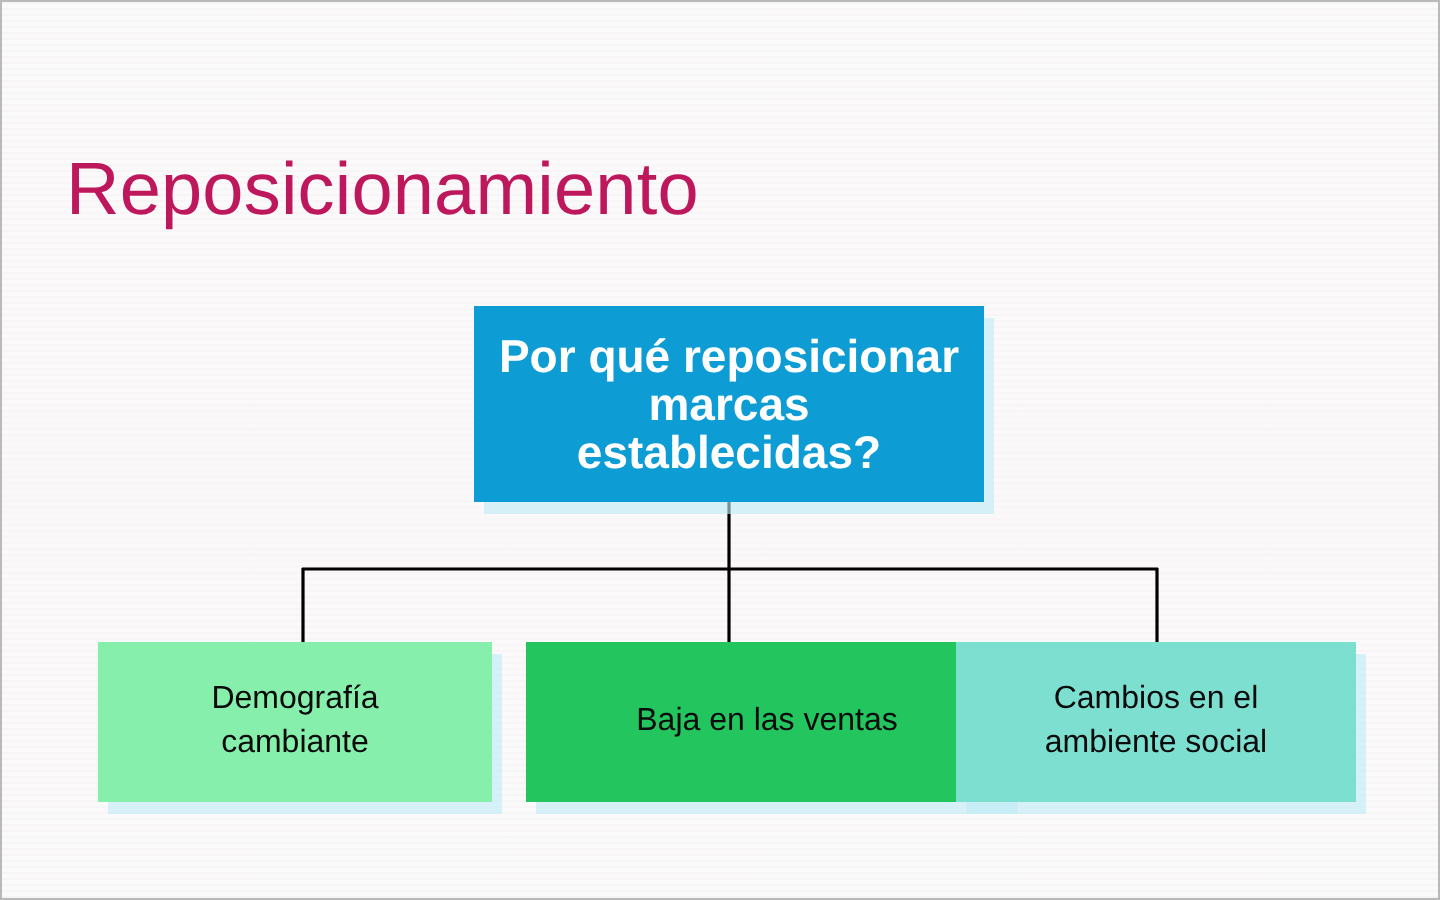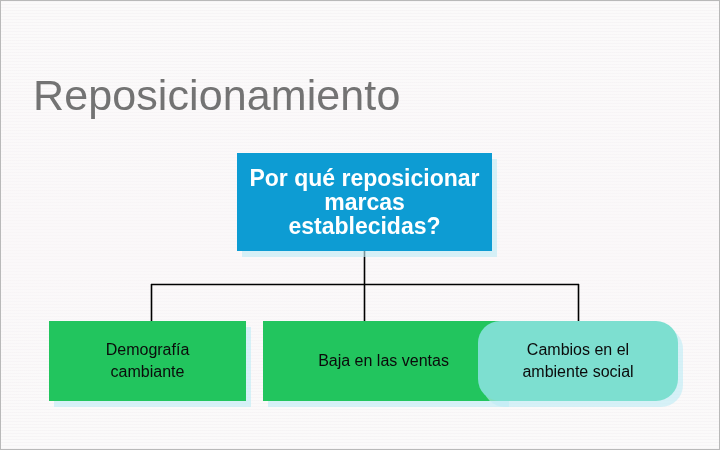--- a/index.html
+++ b/index.html
@@ -27,23 +27,23 @@
     background:
       linear-gradient(180deg, rgba(255,255,255,0.0) 0%, rgba(250,246,248,0.55) 55%, rgba(255,255,255,0.0) 100%),
       repeating-linear-gradient(180deg, rgba(236,232,236,0.30) 0px, rgba(236,232,236,0.30) 1px, rgba(255,255,255,0) 1px, rgba(255,255,255,0) 3px);
     pointer-events: none;
   }
 
   .slide-title {
     position: absolute;
     left: 32px;
     top: 74px;
-    font-size: 43px;
+    font-size: 37px;
     line-height: 40px;
-    color: #737373;
+    color: #be185d;
     letter-spacing: 0.1px;
     white-space: nowrap;
   }
 
   
   .connectors {
     position: absolute;
     left: 0;
     top: 0;
     width: 720px;
@@ -78,34 +78,33 @@
     top: 320px;
     height: 80px;
     color: #0b0b0b;
     font-size: 16px;
     line-height: 22px;
   }
 
   .node-demografia {
     left: 48px;
     width: 197px;
-    background: #22c55e;
+    background: #86efac;
   }
 
   .node-ventas {
     left: 262px;
     width: 241px;
     background: #22c55e;
   }
 
   .node-ambiente {
     left: 477px;
     width: 200px;
     background: #7ddfd0;
-    border-radius: 22px;
   }
 
   .node-label {
     display: block;
     padding: 0 10px;
     white-space: pre-line;
   }
 </style>
 </head>
 <body>

